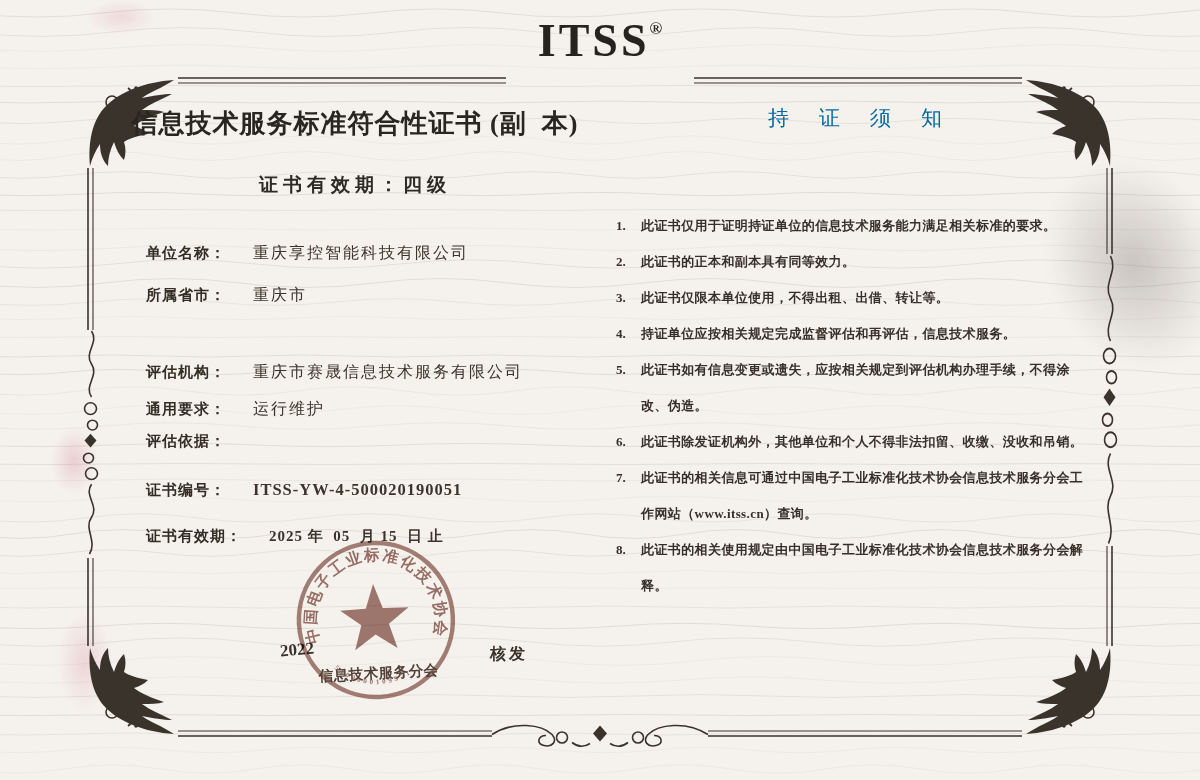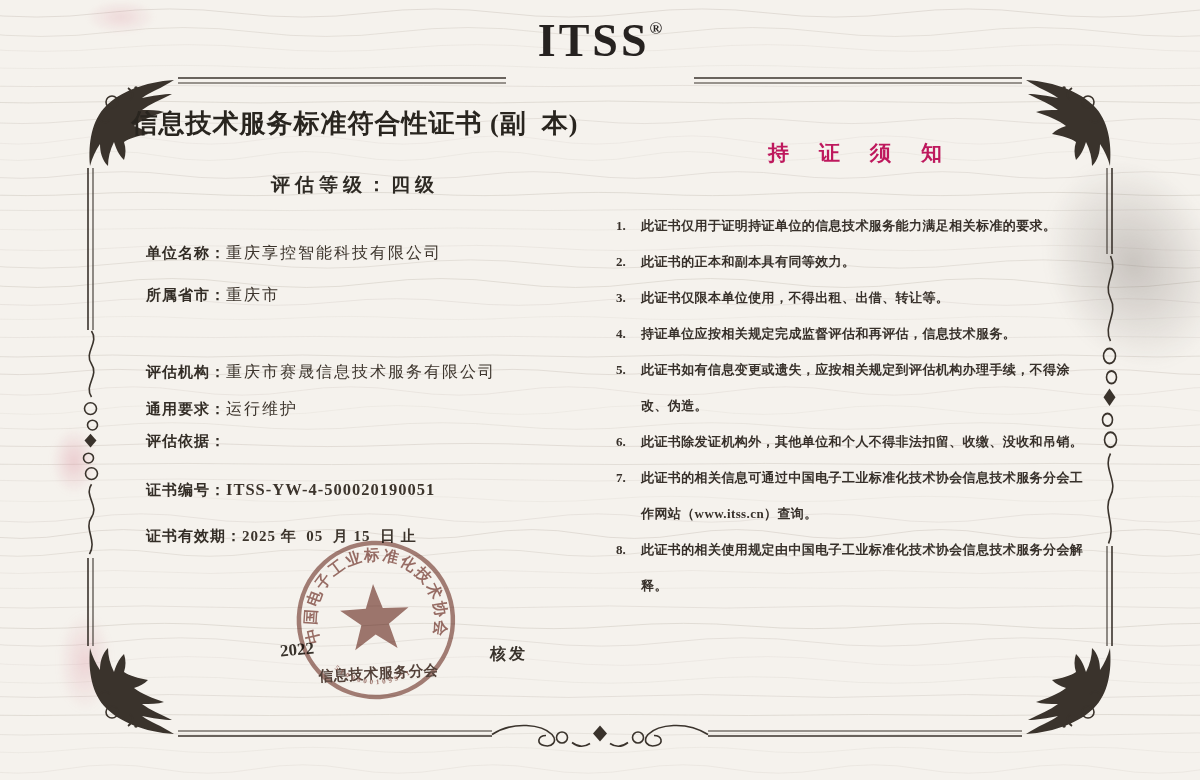--- a/index.html
+++ b/index.html
@@ -25,35 +25,35 @@
   .logo{position:absolute;left:500px;top:14px;width:200px;text-align:center;
     font-weight:bold;font-size:46px;letter-spacing:3px;color:#262220;}
   .logo .reg{font-size:17px;vertical-align:22px;letter-spacing:0;}
   
   .title{position:absolute;left:118px;top:106px;width:474px;text-align:center;
     font-size:26px;font-weight:bold;letter-spacing:1px;white-space:pre-wrap;color:#29251f;}
   .grade{position:absolute;left:118px;top:172px;width:474px;text-align:center;
     font-size:19px;font-weight:bold;letter-spacing:5px;color:#2e2a24;}
   .field{position:absolute;left:146px;width:460px;display:flex;align-items:center;}
   .f-label{font-weight:bold;font-size:15px;letter-spacing:1px;color:#332d26;flex:none;text-align:center;}
-  .f-value{font-size:16px;letter-spacing:2px;color:#3c342c;white-space:pre-wrap;}
+  .f-value{font-size:16px;letter-spacing:2px;color:#3c342c;white-space:pre-wrap;margin-left:27px;}
   .f-value.num{font-size:16.5px;letter-spacing:1px;}
   .f-value.bold{font-weight:bold;}
   .basis-lines{font-size:12.5px;line-height:19px;font-weight:bold;letter-spacing:0;color:#38322b;}
   
   .issue-year{position:absolute;left:280px;top:640px;font-size:17px;font-weight:bold;transform:rotate(-5deg);color:#38322b;}
   .issue-text{position:absolute;left:442px;top:644px;font-size:16px;font-weight:bold;letter-spacing:3px;color:#38322b;margin-left:48px;}
   .seal{position:absolute;left:287px;top:534px;transform:rotate(-3deg);mix-blend-mode:multiply;opacity:.92;}
   .seal-stroke{stroke:var(--stamp);fill:none;}
   .seal-fill{fill:var(--stamp);}
   .seal-text{fill:var(--stamp);font-weight:bold;}
   .seal-band{fill:#47342c;font-weight:bold;}
   
   .notice-title{position:absolute;left:640px;top:104px;width:430px;text-align:center;
-    font-size:21px;font-weight:bold;letter-spacing:30px;text-indent:30px;color:#be185d;margin-top:35px;}
+    font-size:21px;font-weight:normal;letter-spacing:30px;text-indent:30px;color:#0369a1;}
   .notice{position:absolute;left:616px;top:208px;width:478px;}
   .n-item{display:flex;line-height:36px;font-size:13px;font-weight:bold;color:#37302a;}
   .n-num{flex:none;width:25px;}
   .n-text{flex:1;letter-spacing:.4px;}
 </style>
 </head>
 <body>
 
 <div class="page">
 
@@ -167,21 +167,21 @@
     <use href="#cornerFl" transform="translate(1114,738) scale(-1,-1)"></use>
 
     <use href="#sideFl" transform="translate(90.5,331) scale(1,0.97)"></use>
     <use href="#sideFl" transform="translate(1109.5,256) scale(1,1.25)"></use>
     <use href="#botFl" transform="translate(492,733.5)"></use>
   </svg>
 
   <div class="logo"><span>ITSS</span><span class="reg">®</span></div>
 
   <div class="title">信息技术服务标准符合性证书 (副  本)</div>
-  <div class="grade">评估等级：四级</div>
+  <div class="grade">证书有效期：四级</div>
 
   <div class="field" style="top:243px">
     <span class="f-label">单位名称：</span>
     <span class="f-value">重庆享控智能科技有限公司</span>
   </div>
   <div class="field" style="top:285px">
     <span class="f-label">所属省市：</span>
     <span class="f-value">重庆市</span>
   </div>
   <div class="field" style="top:362px">

